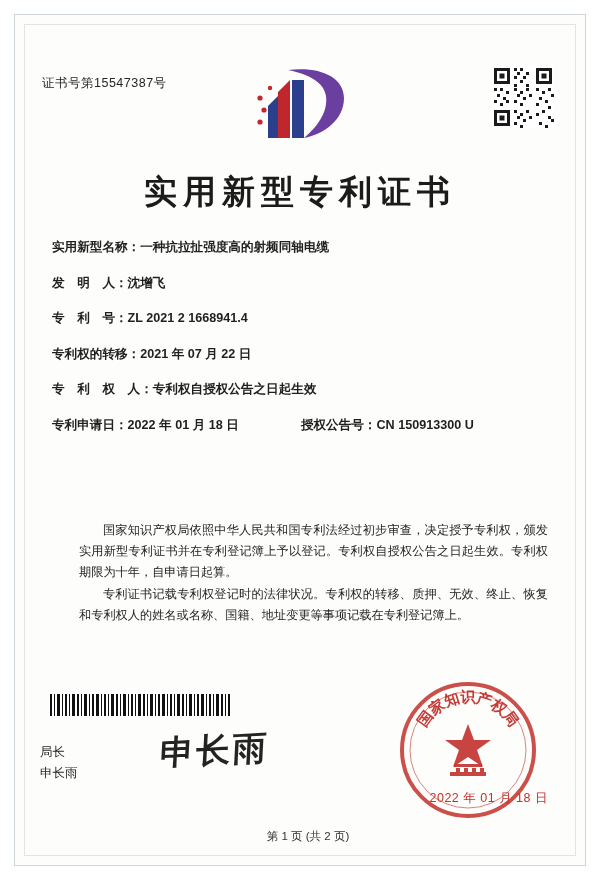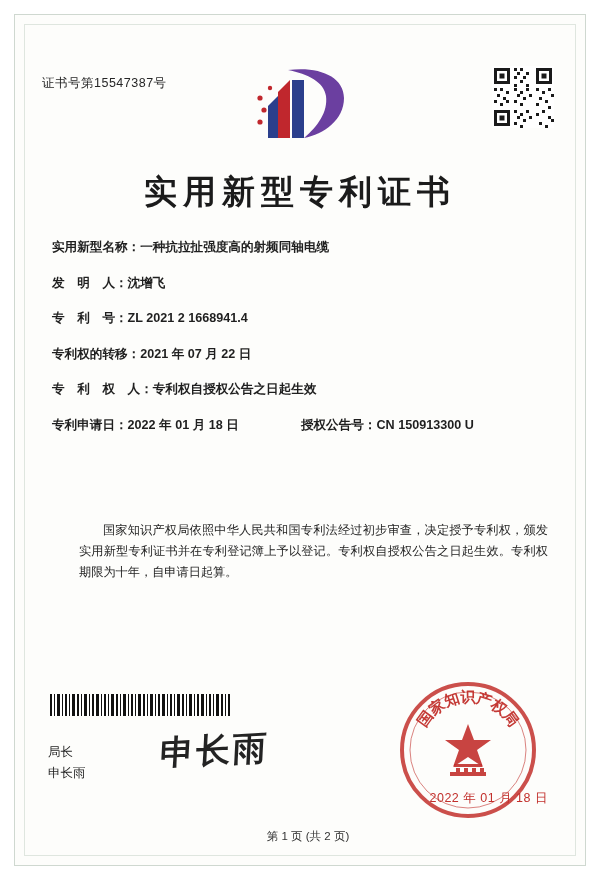--- a/index.html
+++ b/index.html
@@ -135,21 +135,21 @@
   .seal {
     position: absolute;
     right: 62px;
     top: 680px;
     width: 140px;
     height: 140px;
   }
 
   .sign-block {
     position: absolute;
-    left: 48px;
+    left: 40px;
     top: 742px;
     font-size: 12.5px;
     color: #1f1f1f;
     line-height: 21px;
   }
 
   .signature {
     position: absolute;
     left: 160px;
     top: 726px;
@@ -294,20 +294,21 @@
       </div>
       <div class="field">
         <span class="lbl">专　利　权　人：</span><span class="val">专利权自授权公告之日起生效</span>
       </div>
       <div class="field two">
         <span class="lbl">专利申请日：</span><span class="val">2022 年 01 月 18 日</span><span class="val2">授权公告号：</span><span class="val">CN 150913300 U</span>
       </div>
     </div>
 
     <div class="para p1">国家知识产权局依照中华人民共和国专利法经过初步审查，决定授予专利权，颁发实用新型专利证书并在专利登记簿上予以登记。专利权自授权公告之日起生效。专利权期限为十年，自申请日起算。</div>
+    <div class="para p2">专利证书记载专利权登记时的法律状况。专利权的转移、质押、无效、终止、恢复和专利权人的姓名或名称、国籍、地址变更等事项记载在专利登记簿上。</div>
 
     <div class="barcode">
       <svg viewBox="0 0 180 22" width="180" height="22" xmlns="http://www.w3.org/2000/svg">
         <rect width="180" height="22" fill="#ffffff"></rect>
         <g fill="#111">
           <rect x="0" y="0" width="2" height="22"></rect>
             <rect x="4" y="0" width="1" height="22"></rect>
           <rect x="7" y="0" width="3" height="22"></rect>
             <rect x="12" y="0" width="1" height="22"></rect>
           <rect x="15" y="0" width="2" height="22"></rect>

